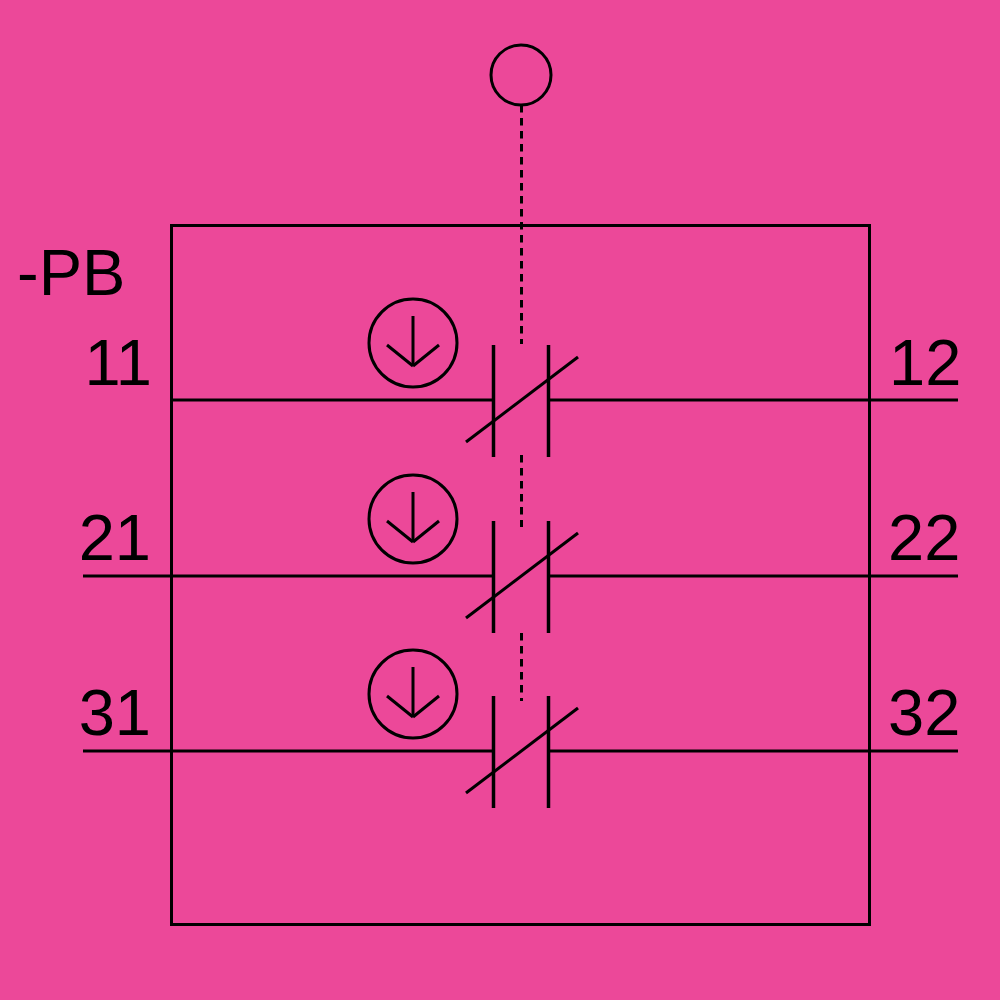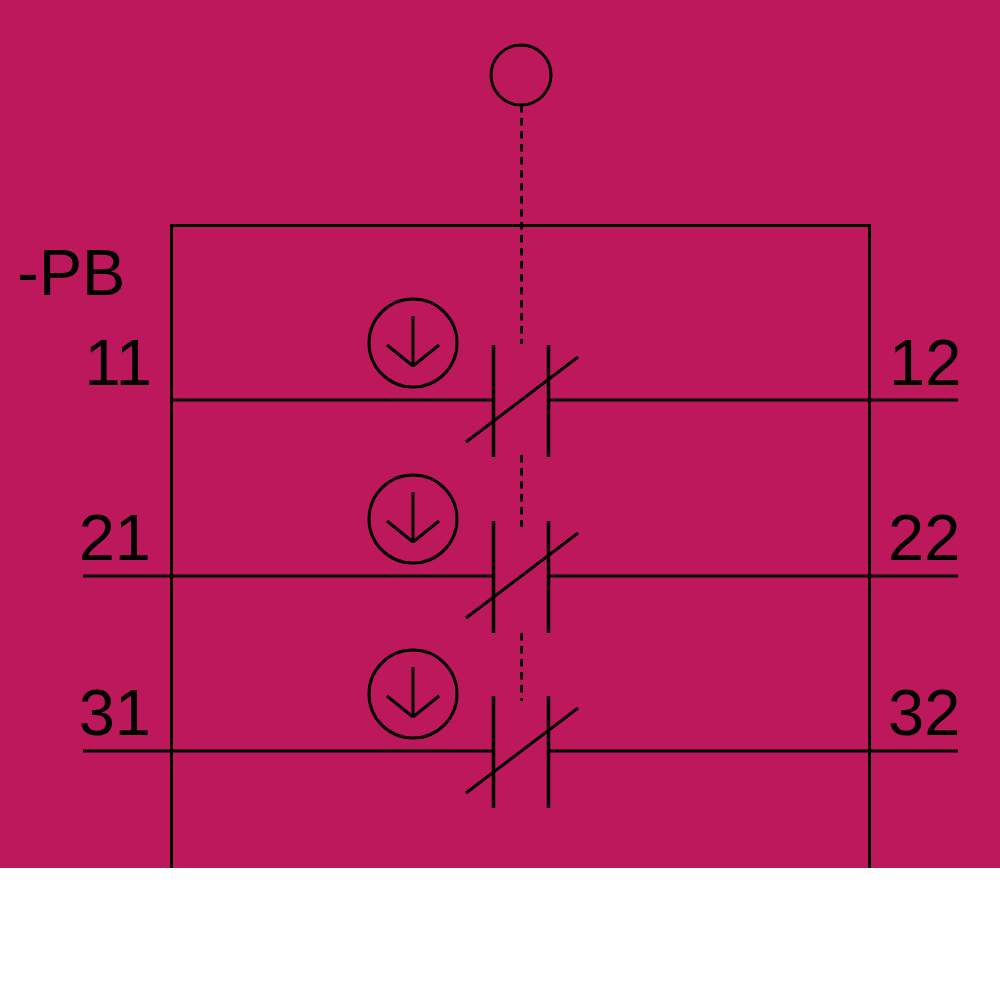--- a/index.html
+++ b/index.html
@@ -3,22 +3,22 @@
 <meta charset="utf-8">
 <style>
   html, body {
     margin: 0;
     padding: 0;
     background: #ffffff;
   }
   .canvas {
     position: relative;
     width: 1000px;
-    height: 868px;
-    background: #be185d;
+    height: 1000px;
+    background: #ec4899;
     overflow: hidden;
   }
   svg {
     display: block;
   }
   .line {
     stroke: #000000;
     stroke-width: 3;
     fill: none;
   }

